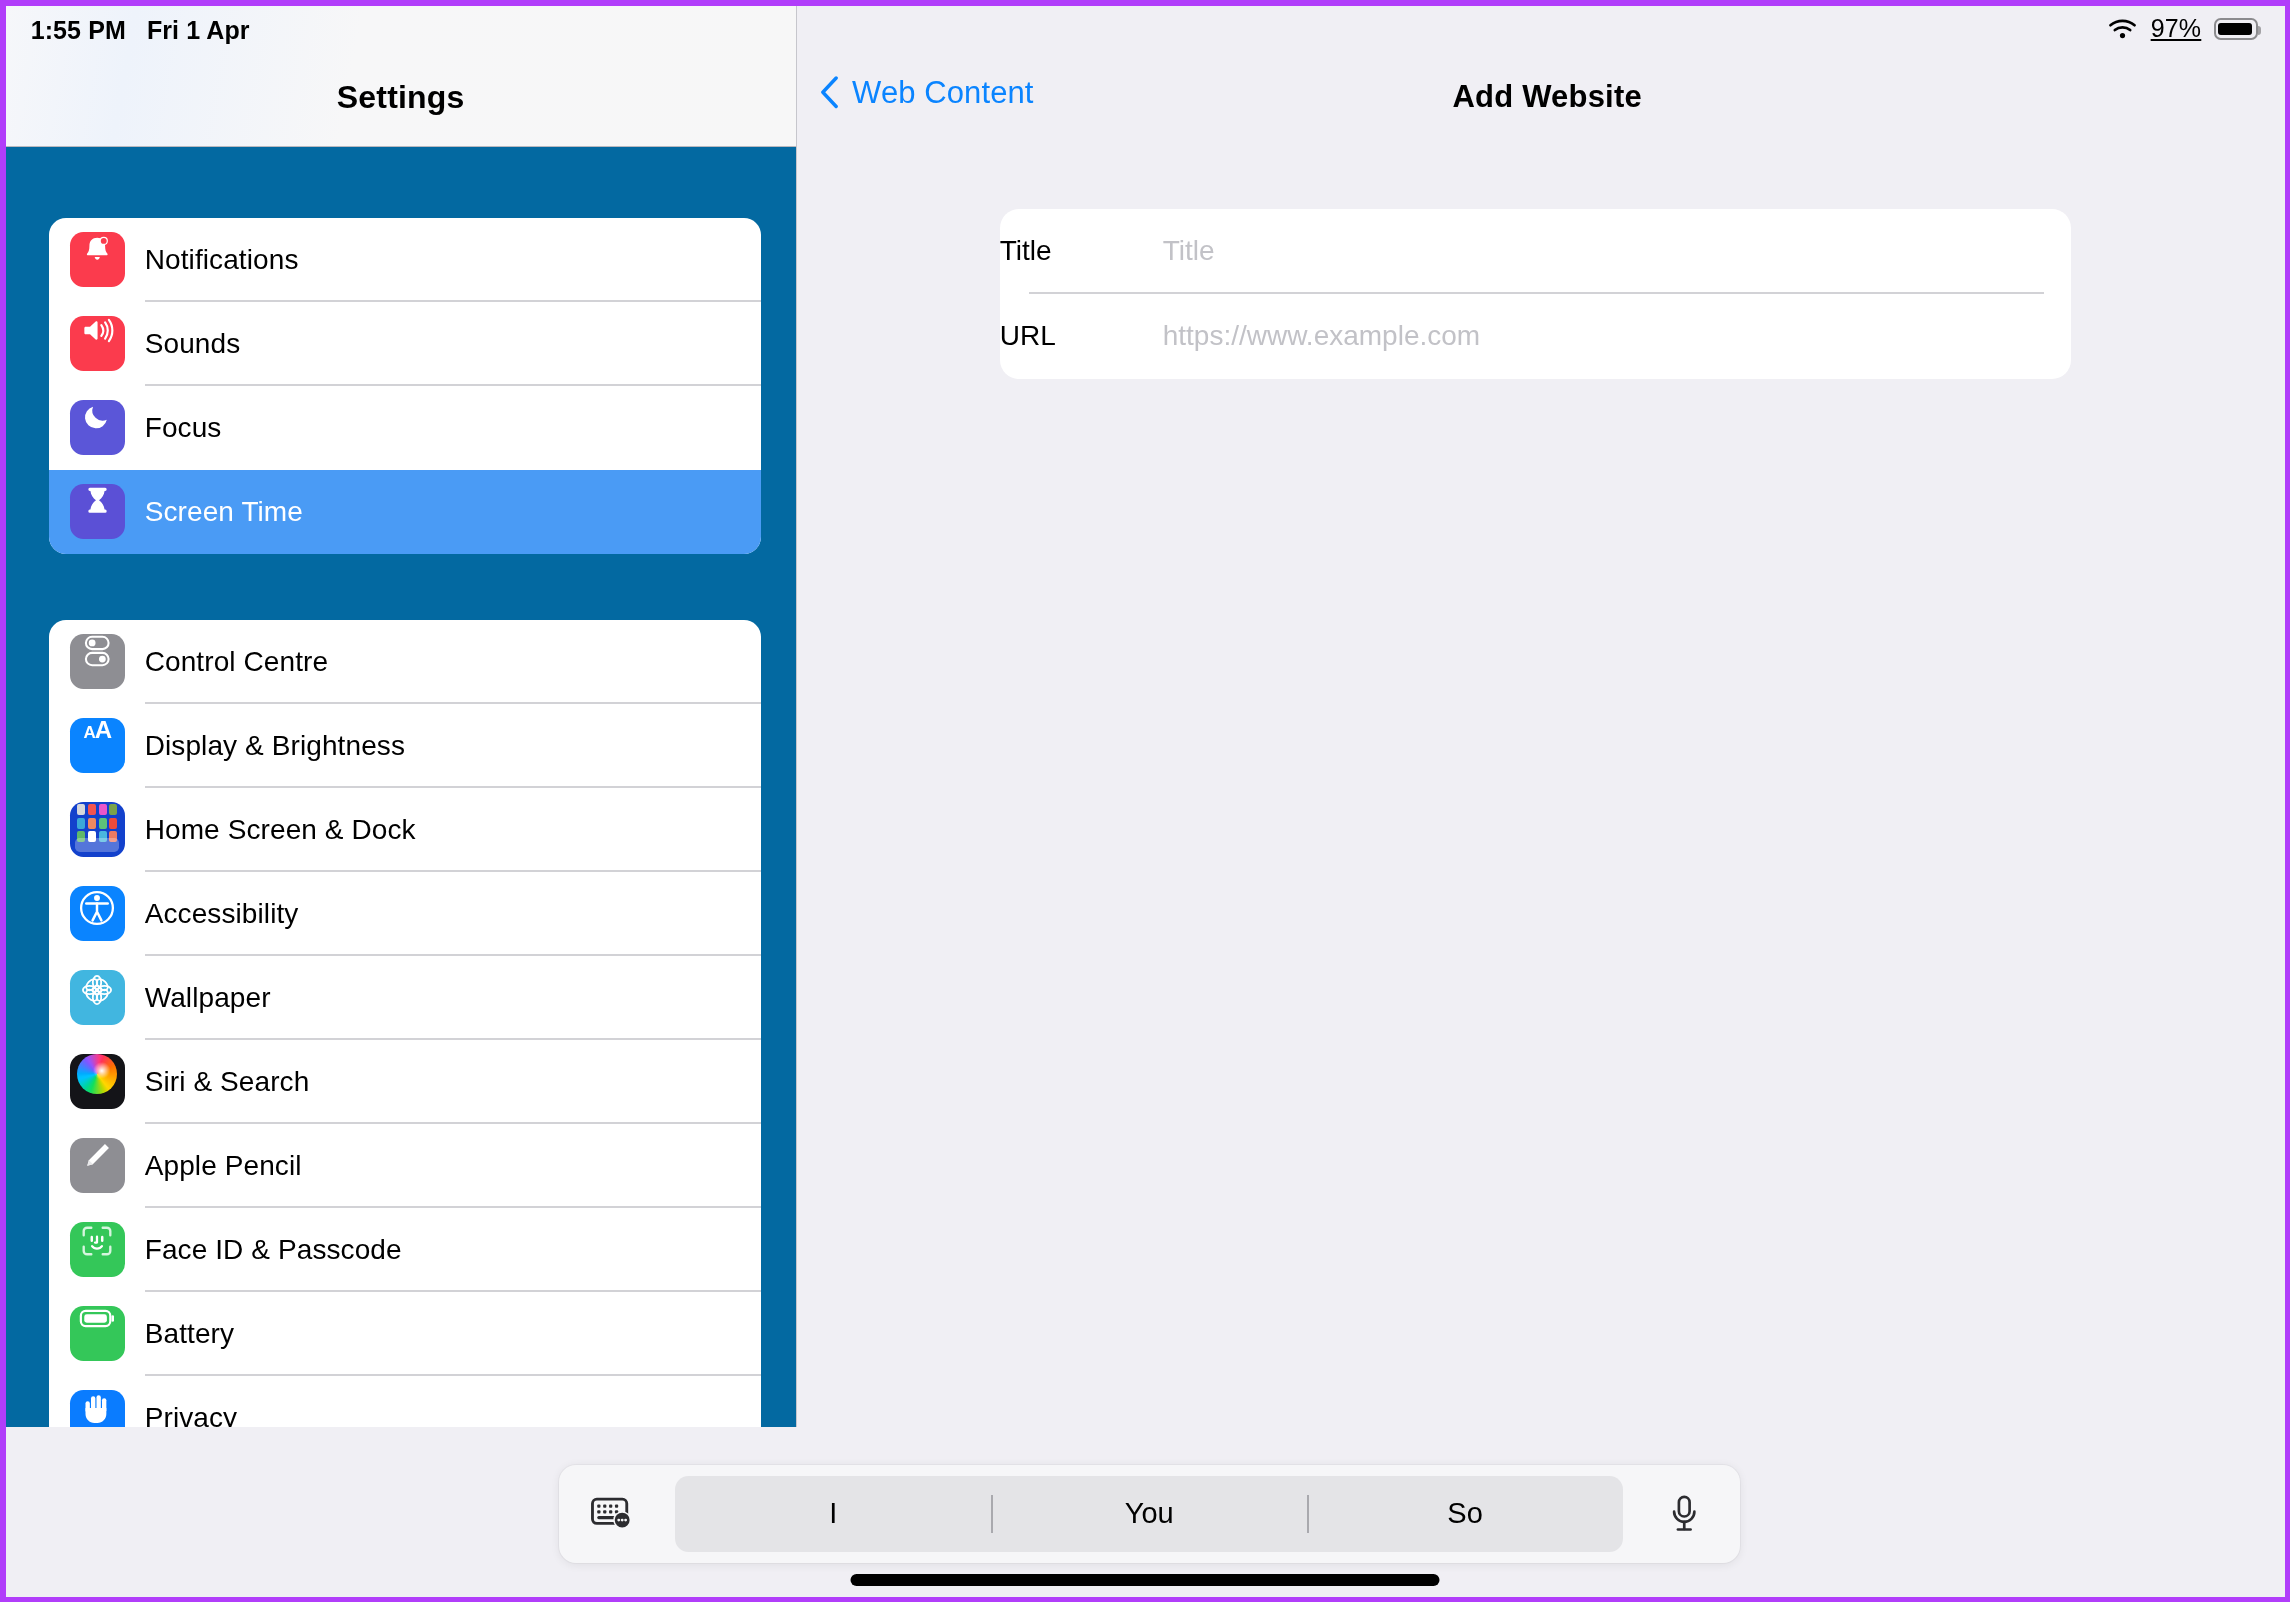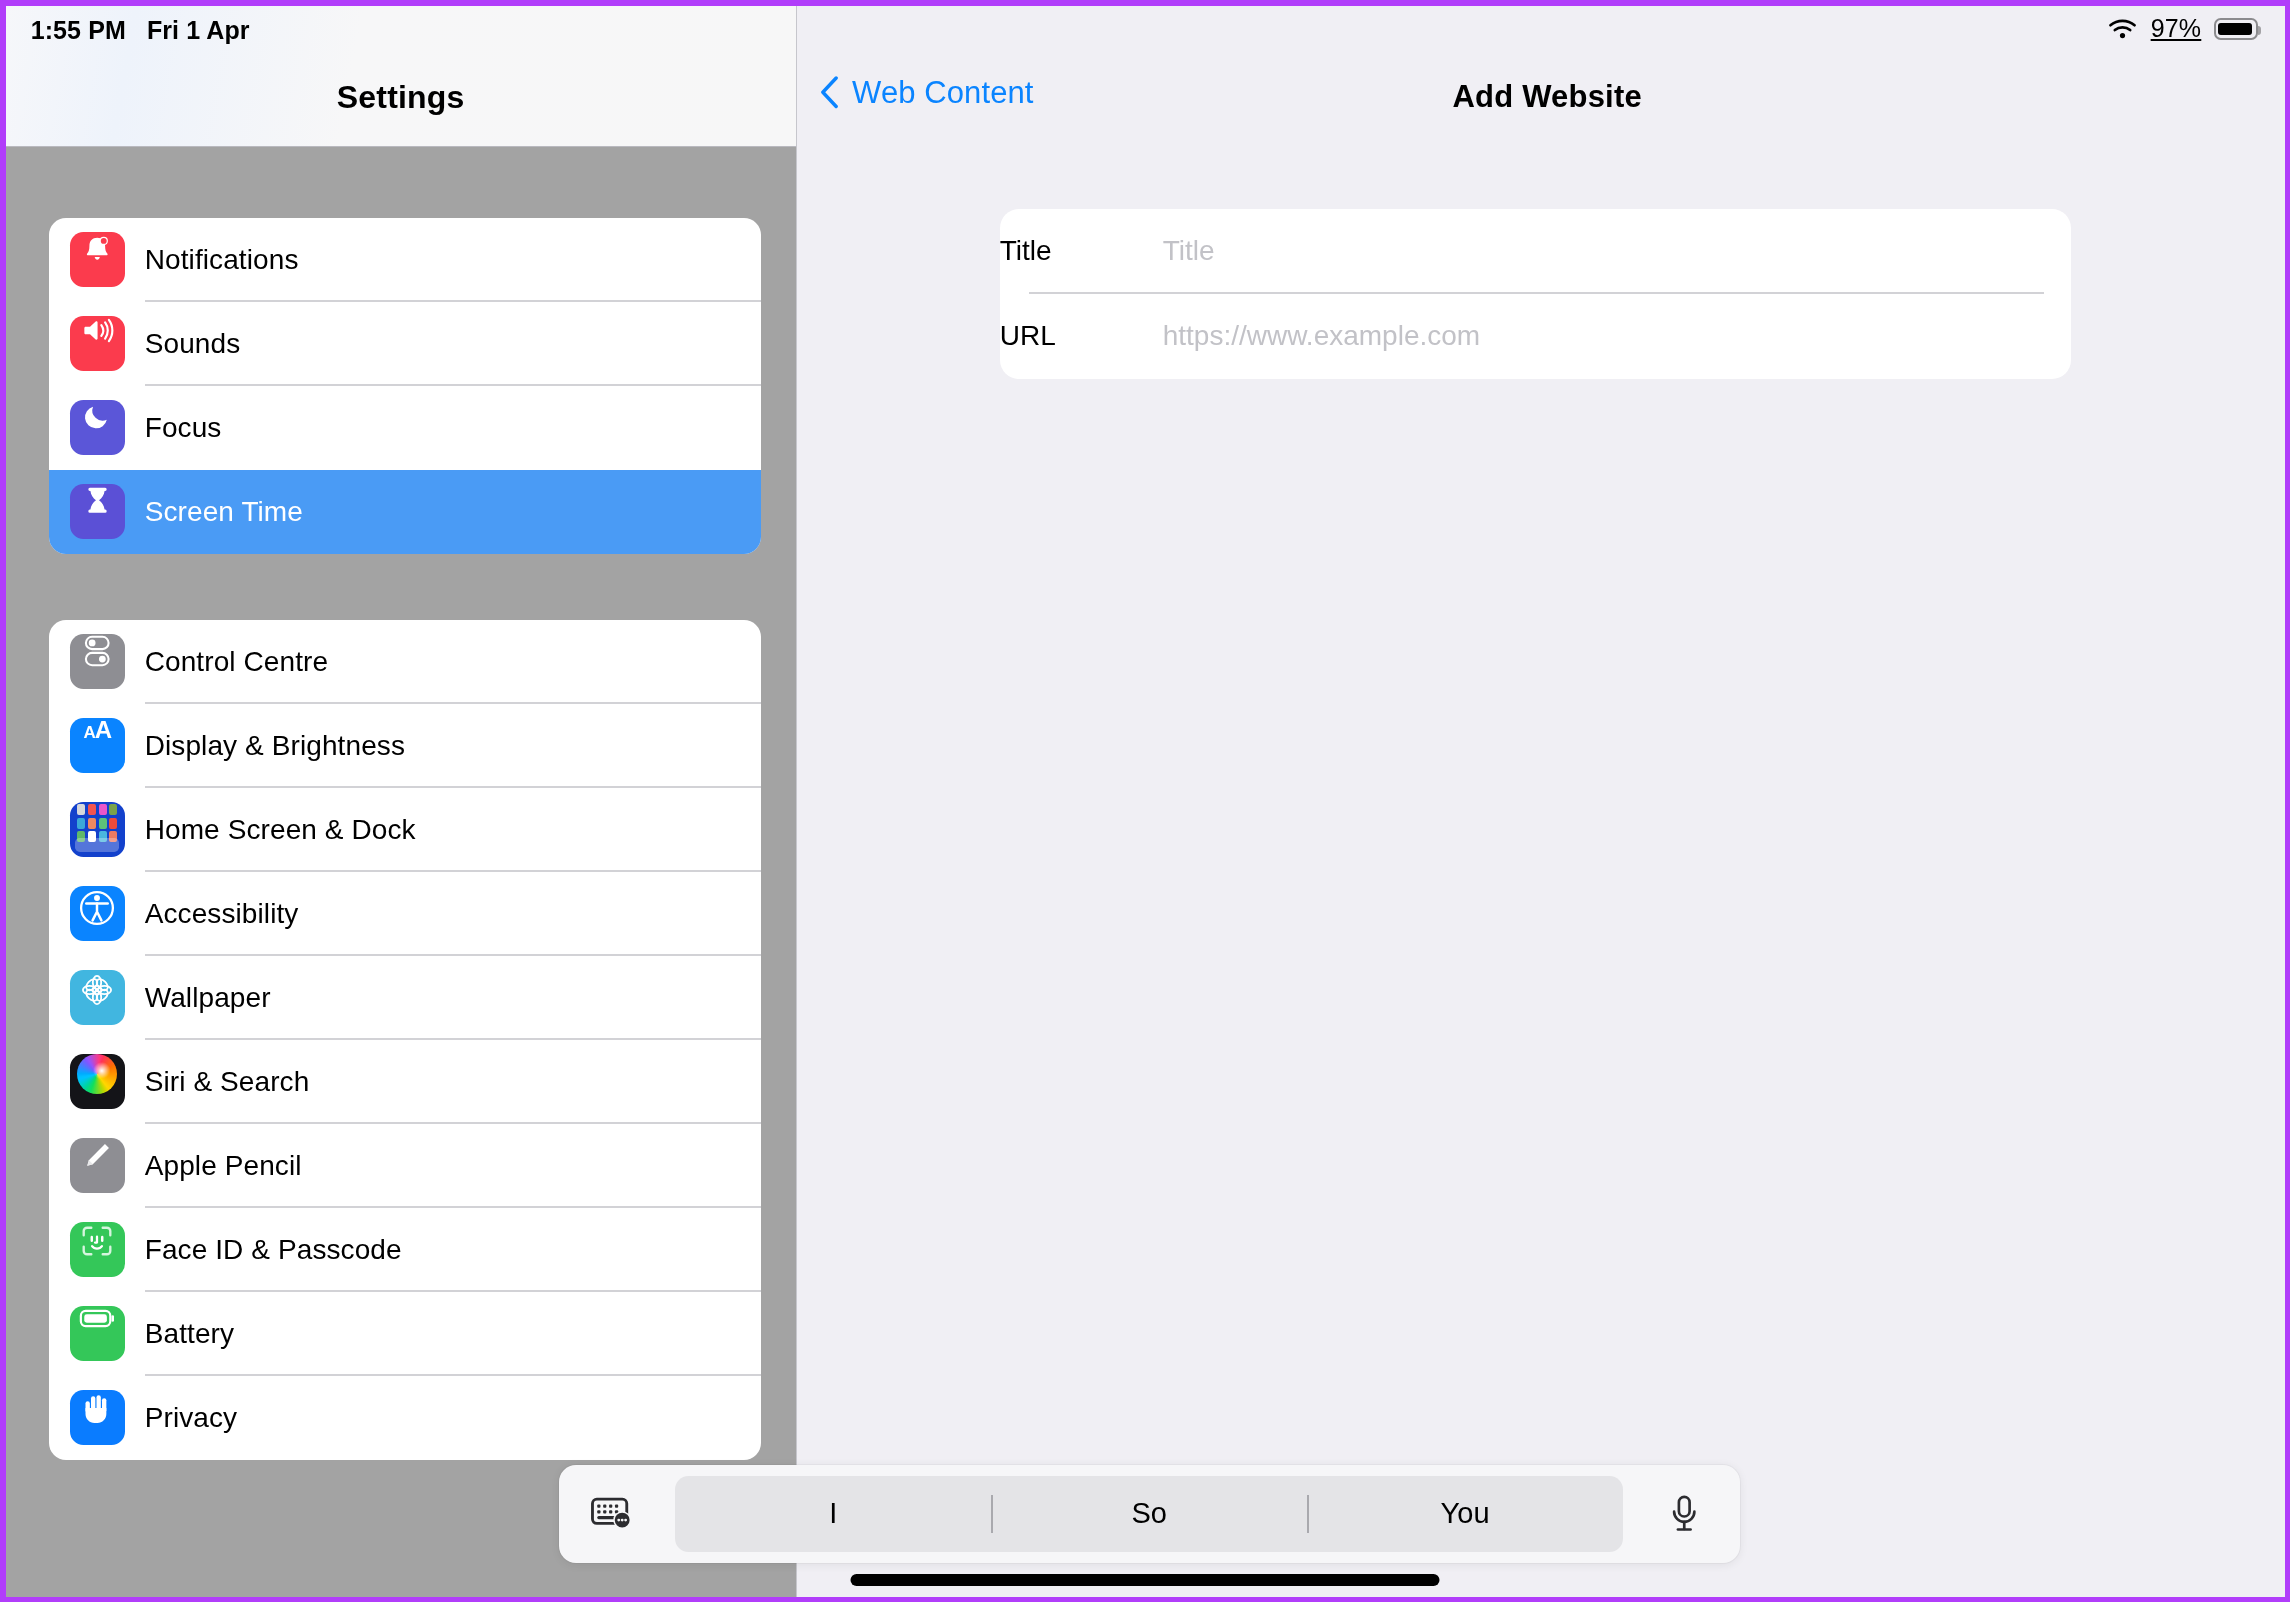--- a/index.html
+++ b/index.html
@@ -60,22 +60,22 @@
     height: 12.4px; width: 34px;
     margin-left: 1.9px;
     background: #000;
     border-radius: 2.9px;
   }
 
   
   #sidebar {
     position: absolute;
     left: 0; top: 0;
-    width: 791px; height: 1591px;
-    background: #a3a3a3;
+    width: 791px; height: 1421px;
+    background: #0369a1;
     border-right: 1.9px solid #c6c6cc;
     overflow: hidden;
   }
   #sidebar-header {
     position: absolute;
     left: 0; top: 0;
     width: 790px; height: 141px;
     background: linear-gradient(100deg,#f6f7fa 0%,#eef3fb 16%,#f7f7f8 44%, #f7f7f7 100%);
     border-bottom: 1.4px solid #b9b9bf;
   }
@@ -588,22 +588,22 @@
         <g fill="#f6f6f8">
           <circle cx="30" cy="27.4" r="1.5"></circle>
           <circle cx="33.6" cy="27.4" r="1.5"></circle>
           <circle cx="37.2" cy="27.4" r="1.5"></circle>
         </g>
       </svg>
     </div>
 
     <div id="suggestions">
       <div class="suggestion">I</div>
+      <div class="suggestion">You</div>
       <div class="suggestion">So</div>
-      <div class="suggestion">You</div>
     </div>
 
     <div id="dictation-button">
       <svg width="32.5" height="44" viewBox="0 0 34 46">
         <rect x="11.4" y="5" width="11.2" height="20.6" rx="5.6" fill="none" stroke="#2c2c30" stroke-width="2.8"></rect>
         <path d="M6.4 20.6a10.6 10.6 0 0021.2 0" fill="none" stroke="#2c2c30" stroke-width="2.8" stroke-linecap="round"></path>
         <path d="M17 31.2v7.4" stroke="#2c2c30" stroke-width="2.8" stroke-linecap="round"></path>
         <path d="M10.4 39.2h13.2" stroke="#2c2c30" stroke-width="2.8" stroke-linecap="round"></path>
       </svg>
     </div>

